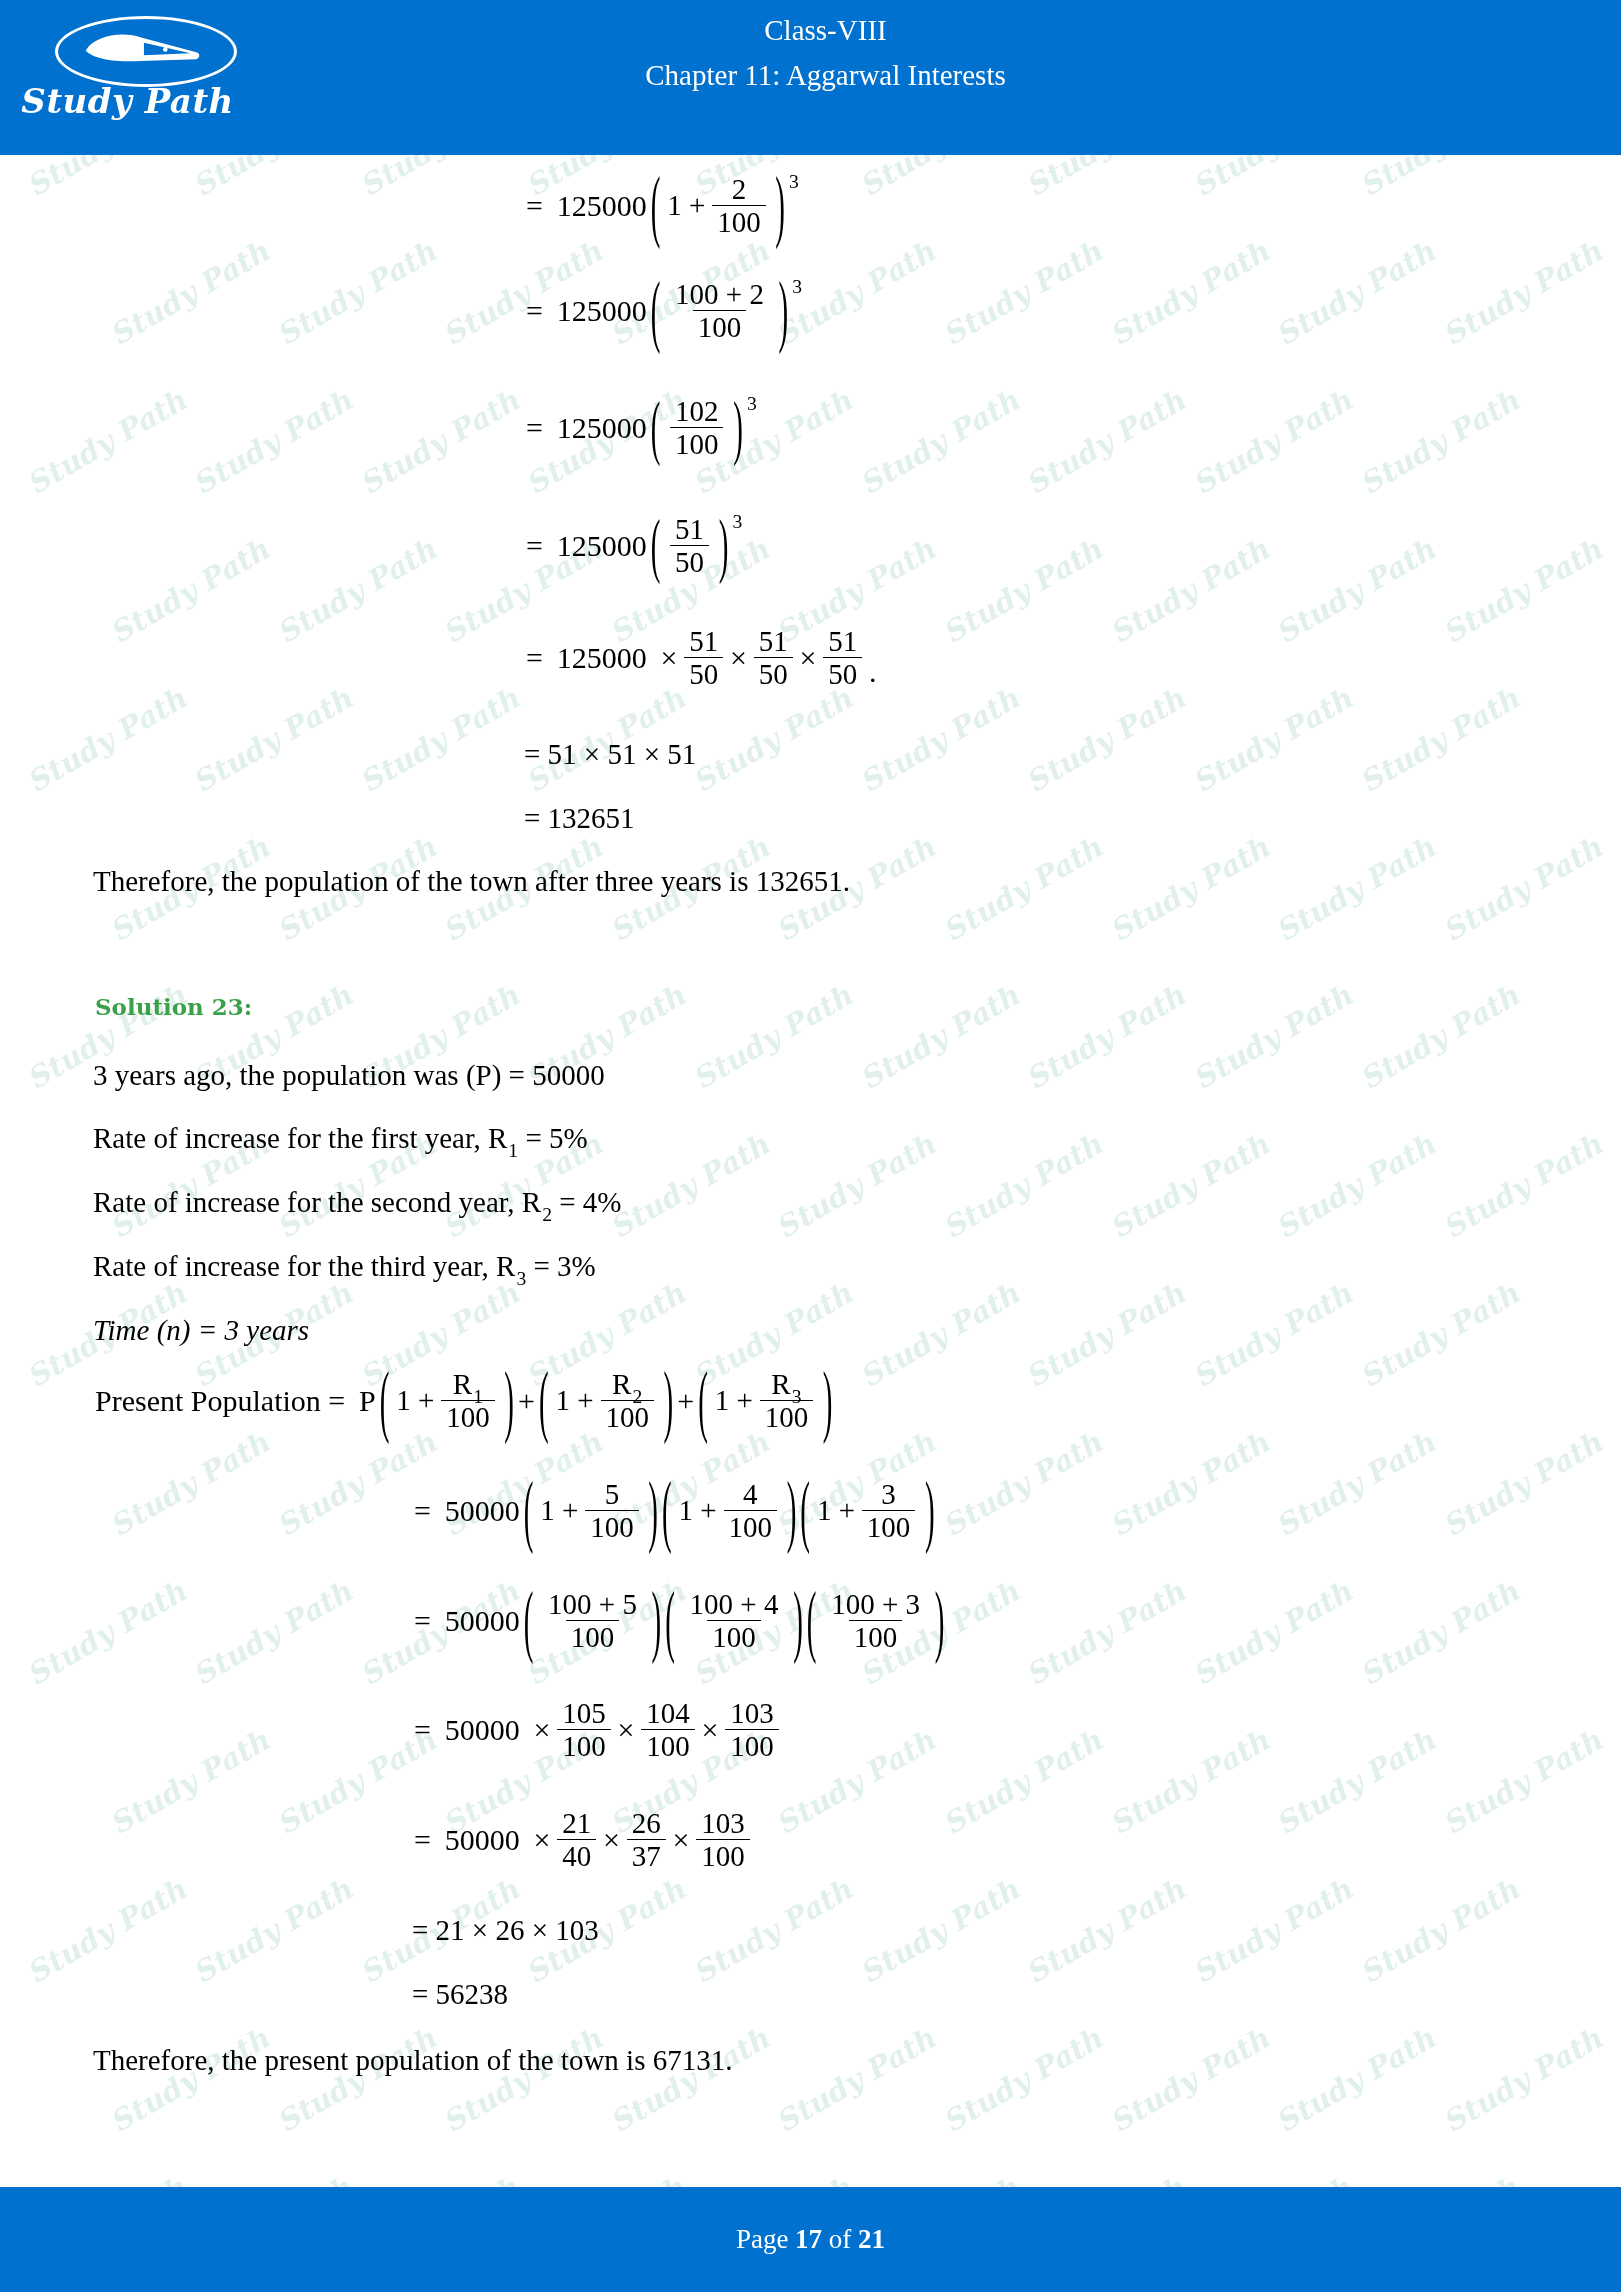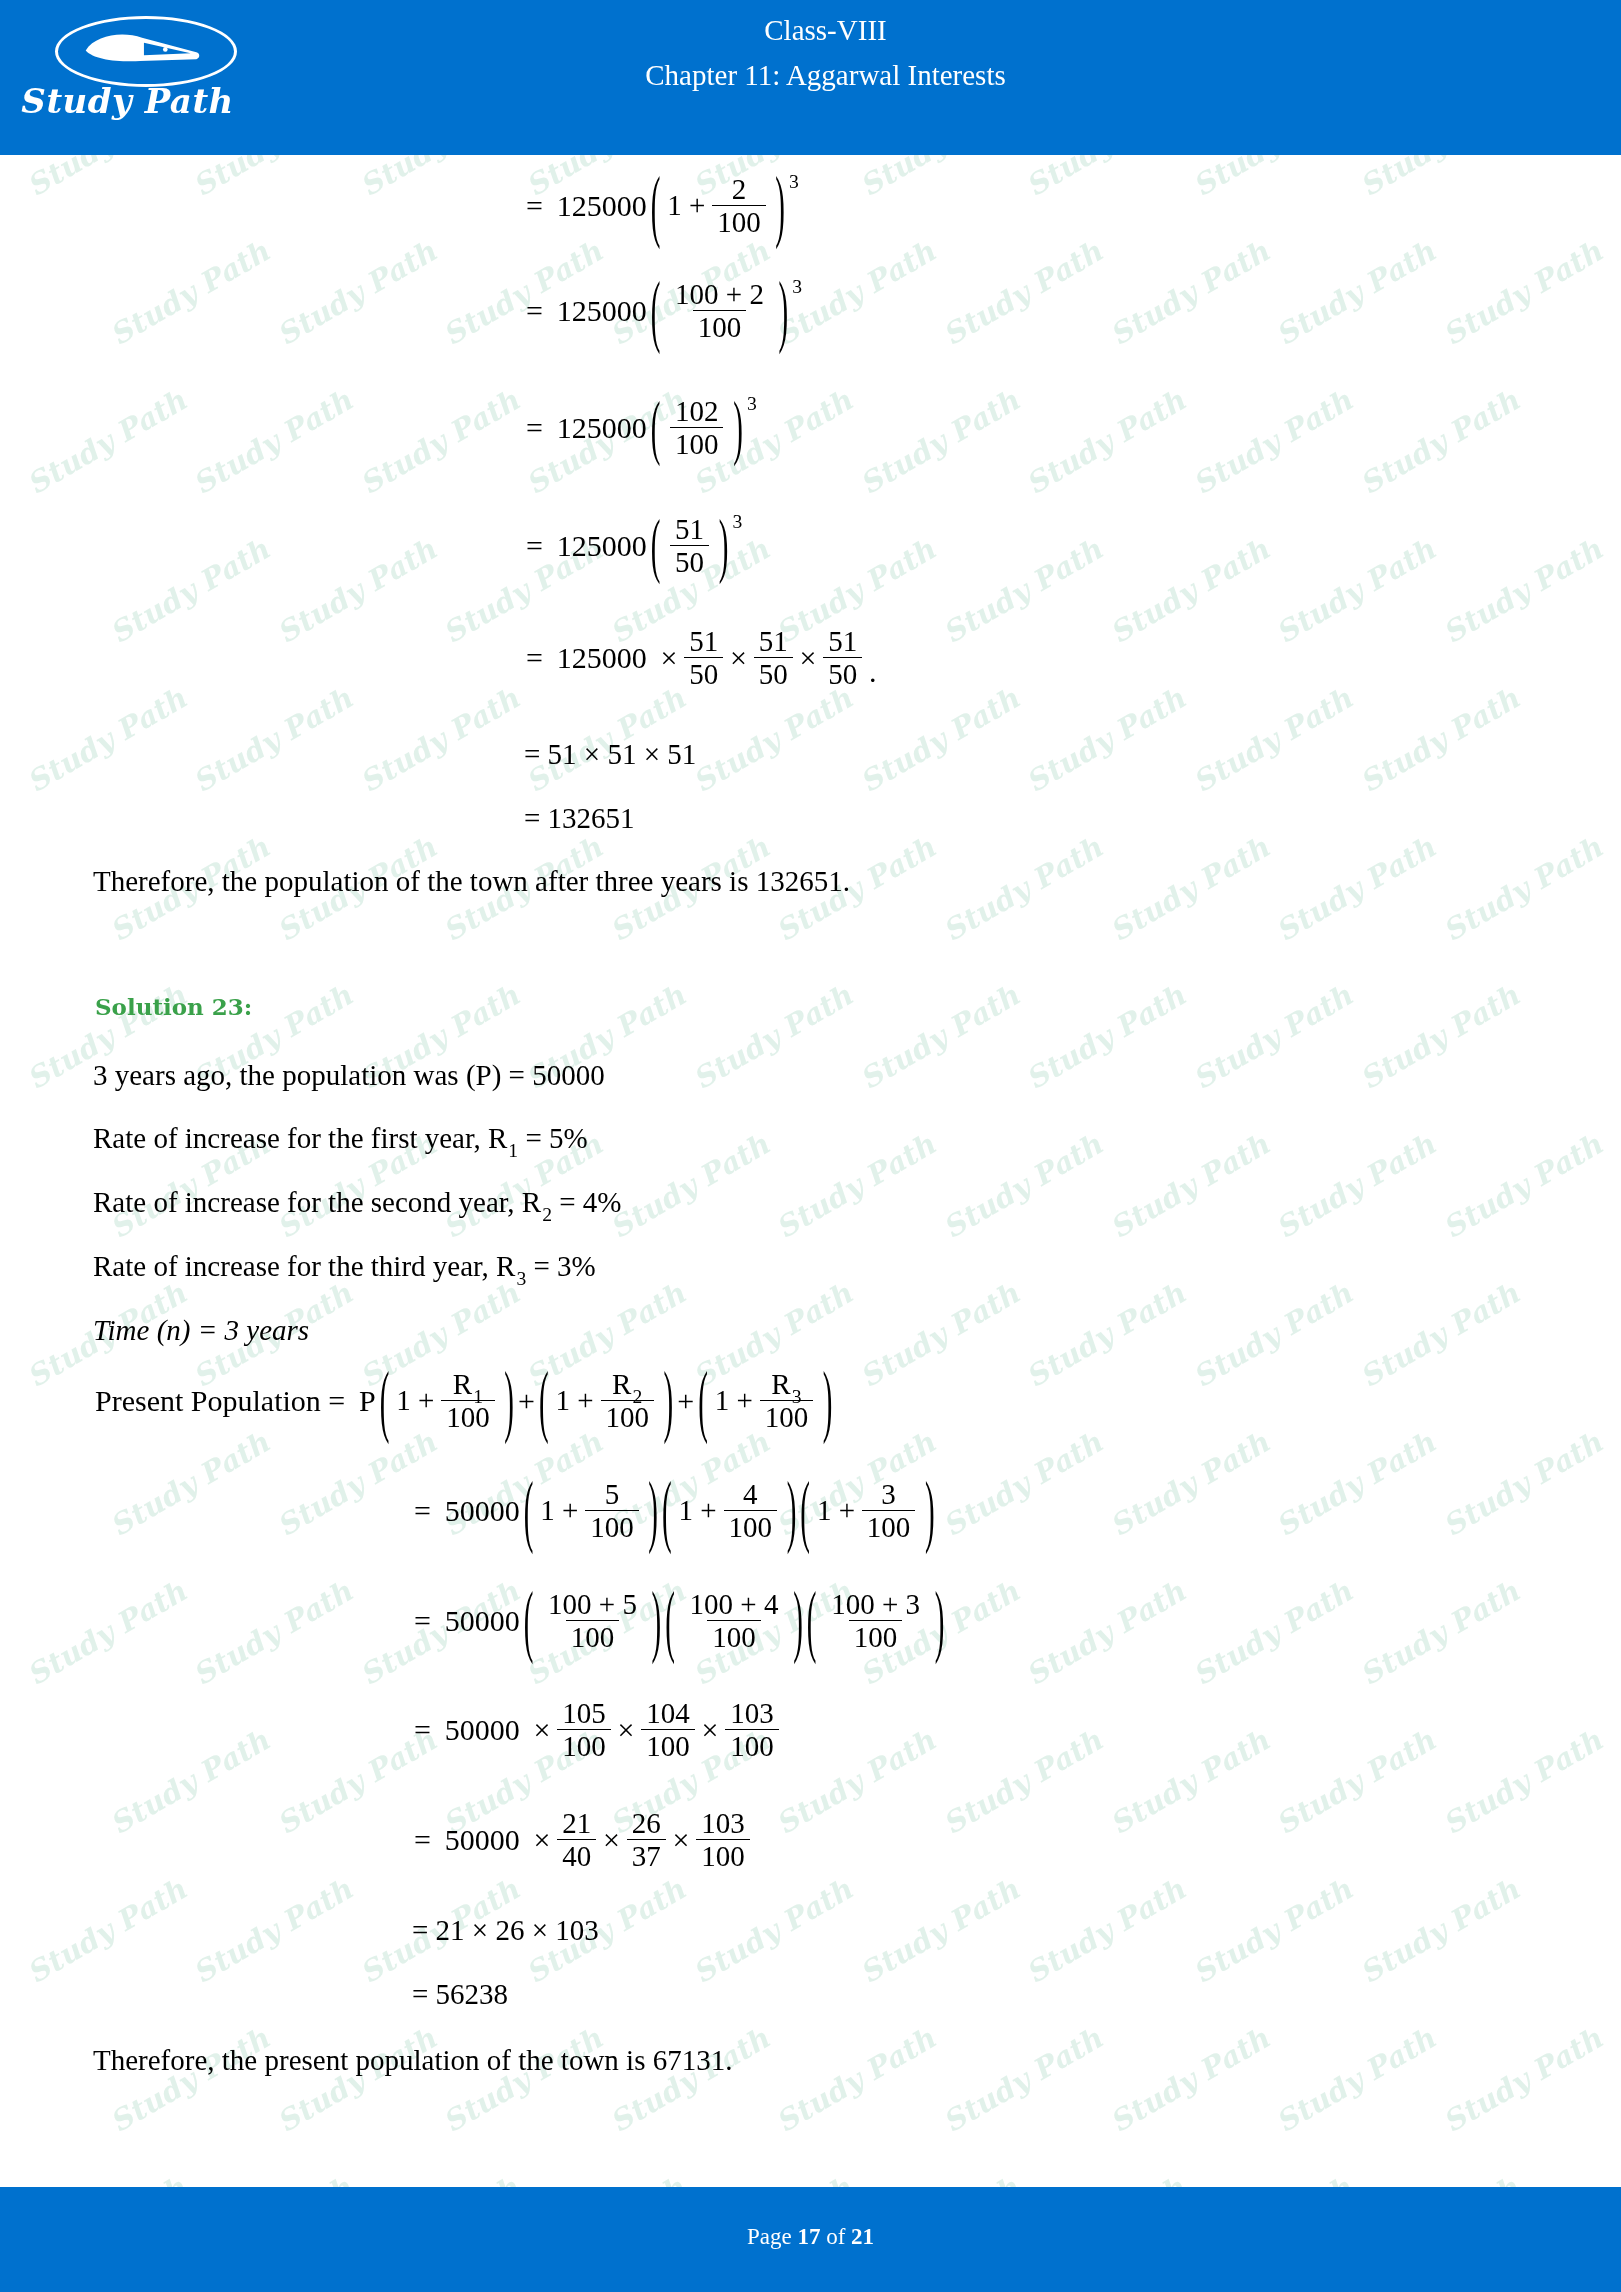--- a/index.html
+++ b/index.html
@@ -76,21 +76,21 @@
     left: 0; bottom: 0;
     width: 1621px;
     height: 106px;
     background: #0071ce;
   }
   .footer-text {
     position: absolute;
     left: 0; top: 37px;
     width: 1621px;
     text-align: center;
-    font-size: 23px;
+    font-size: 27px;
     color: #ffffff;
     font-family: "Liberation Serif", serif;
   }
   .footer-text b { font-weight: bold; }
 
   
   .wm-layer {
     position: absolute;
     left: 0; top: 155px;
     width: 1621px; height: 2032px;

